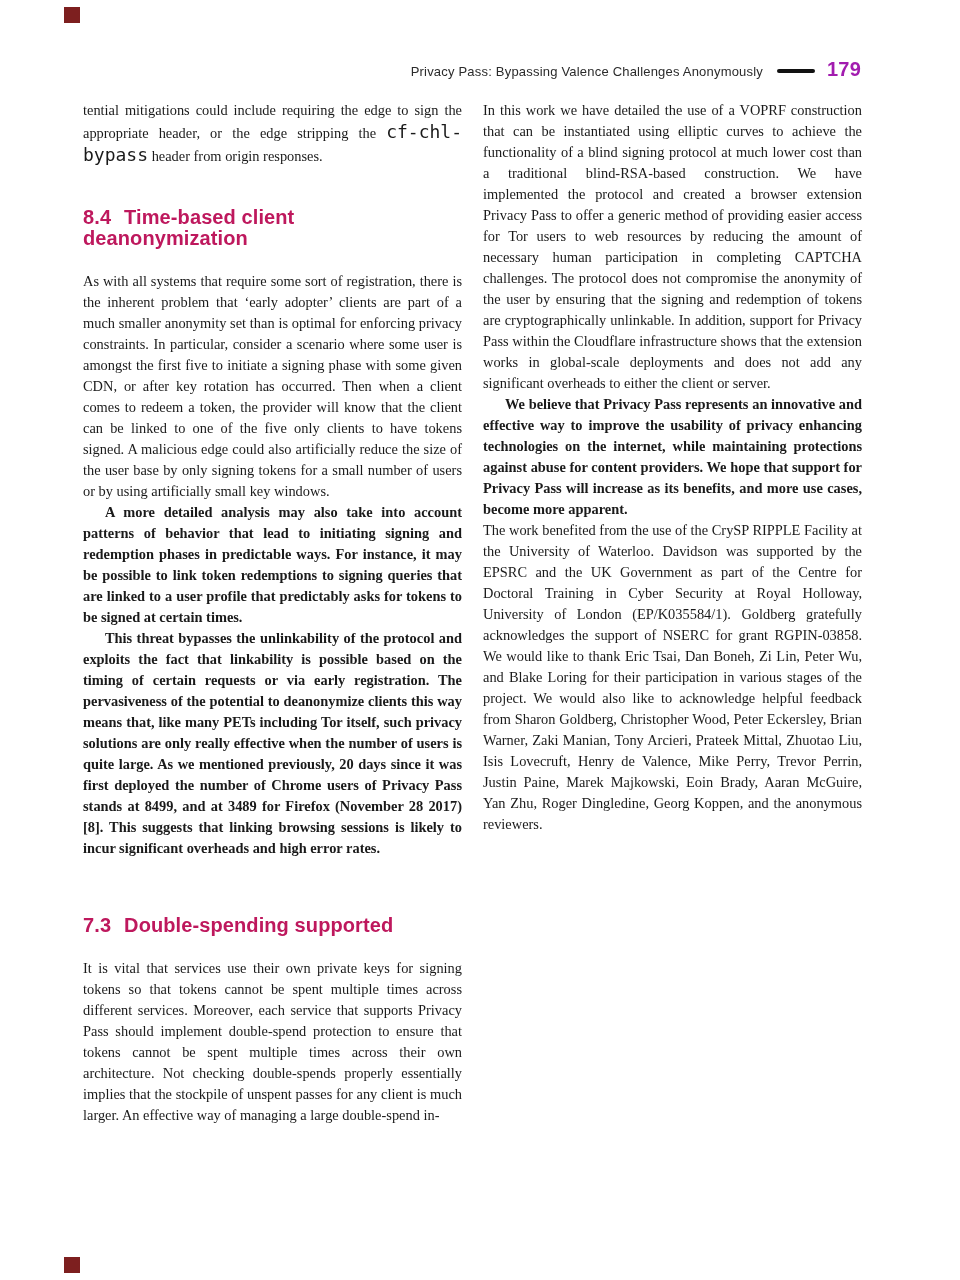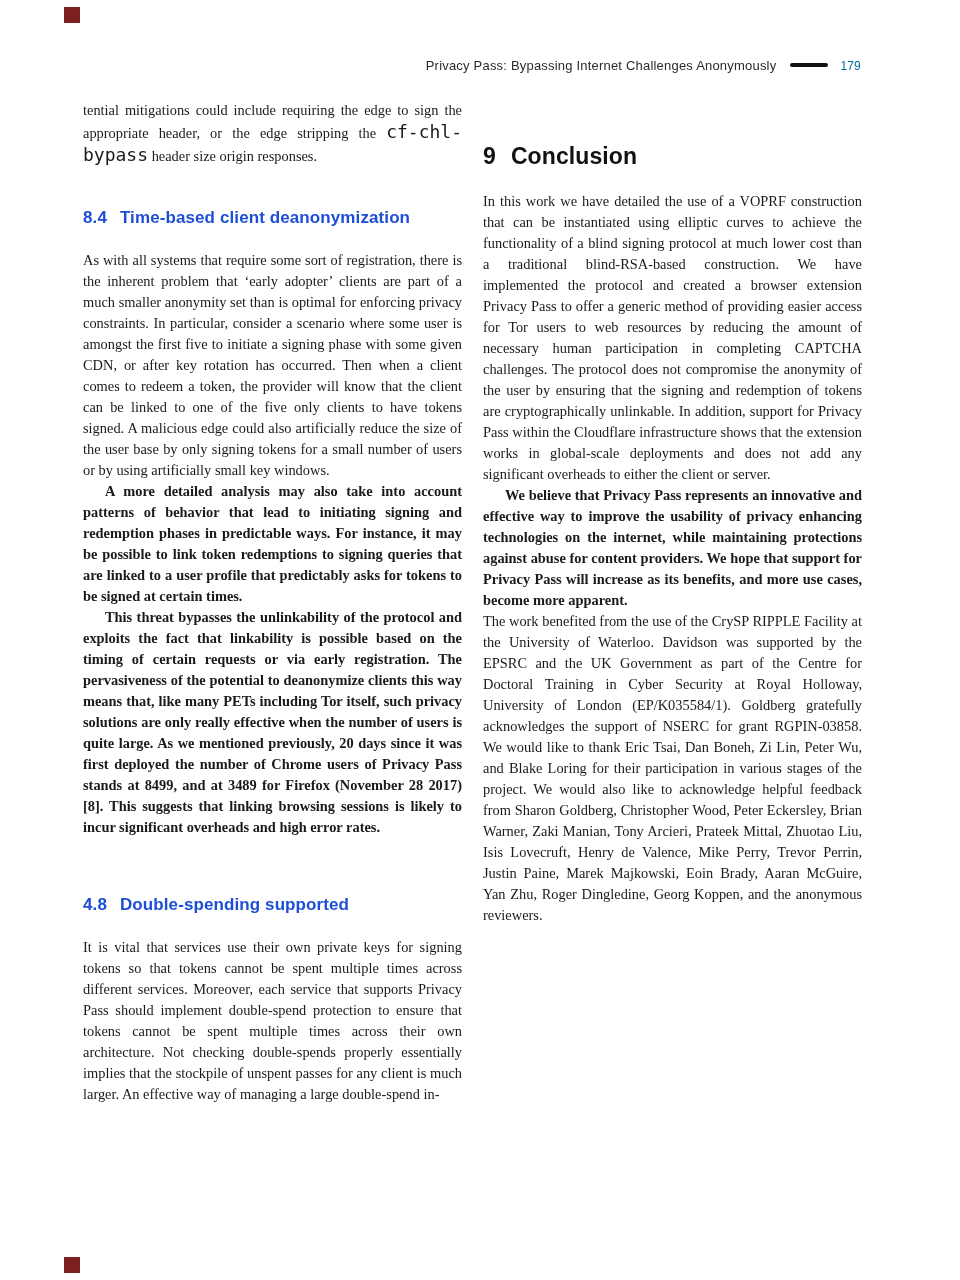--- a/index.html
+++ b/index.html
@@ -33,23 +33,23 @@
   }
   .running-header .dash {
     display: inline-block;
     width: 38px; height: 4px;
     background: #111;
     border-radius: 2px;
     vertical-align: 3px;
     margin: 0 12px 0 14px;
   }
   .running-header .pageno {
-    font-weight: normal;
-    font-size: 12px;
-    color: #0369a1;
+    font-weight: bold;
+    font-size: 20px;
+    color: #a21caf;
   }
 
   .col {
     position: absolute;
     top: 100px;
     width: 379px;
     text-align: justify;
     font-size: 14.4px;
     line-height: 21px;
   }
@@ -60,22 +60,22 @@
   p.indent { text-indent: 22px; font-weight: bold; }
 
   code {
     font-family: "DejaVu Sans Mono", monospace;
     font-size: 18px;
   }
 
   h2.sub {
     font-family: "Liberation Sans", sans-serif;
     font-weight: bold;
-    font-size: 17px;
-    color: #1d4ed8;
+    font-size: 20px;
+    color: #be185d;
     margin-top: 40px;
     margin-bottom: 22px;
     text-align: left;
     letter-spacing: 0.1px;
   }
   h2.sub .num { margin-right: 13px; }
   h2.sub.s85 { margin-top: 56px; }
 
   h1.sec {
     font-family: "Liberation Sans", sans-serif;
@@ -92,40 +92,39 @@
 </style>
 </head>
 <body style="color: rgb(26, 26, 26);">
 
 <div class="page">
 
   <div class="corner-mark top" style="background: rgb(125, 31, 31);"></div>
   <div class="corner-mark bottom" style="background: rgb(125, 31, 31);"></div>
 
   <div class="running-header">
-    <span>Privacy Pass: Bypassing Internet Challenges Anonymously</span><span class="dash"></span><span class="pageno">179</span>
+    <span>Privacy Pass: Bypassing Valence Challenges Anonymously</span><span class="dash"></span><span class="pageno">179</span>
   </div>
 
   <div class="col left">
-    <p class="noindent"><span>tential mitigations could include requiring the edge to sign the appropriate header, or the edge stripping the </span><code>cf-chl-bypass</code><span> header size origin responses.</span></p>
+    <p class="noindent"><span>tential mitigations could include requiring the edge to sign the appropriate header, or the edge stripping the </span><code>cf-chl-bypass</code><span> header from origin responses.</span></p>
 
     <h2 class="sub"><span class="num">8.4</span><span>Time-based client deanonymization</span></h2>
 
     <p class="noindent">As with all systems that require some sort of registration, there is the inherent problem that ‘early adopter’ clients are part of a much smaller anonymity set than is optimal for enforcing privacy constraints. In particular, consider a scenario where some user is amongst the first five to initiate a signing phase with some given CDN, or after key rotation has occurred. Then when a client comes to redeem a token, the provider will know that the client can be linked to one of the five only clients to have tokens signed. A malicious edge could also artificially reduce the size of the user base by only signing tokens for a small number of users or by using artificially small key windows.</p>
     <p class="indent">A more detailed analysis may also take into account patterns of behavior that lead to initiating signing and redemption phases in predictable ways. For instance, it may be possible to link token redemptions to signing queries that are linked to a user profile that predictably asks for tokens to be signed at certain times.</p>
     <p class="indent">This threat bypasses the unlinkability of the protocol and exploits the fact that linkability is possible based on the timing of certain requests or via early registration. The pervasiveness of the potential to deanonymize clients this way means that, like many PETs including Tor itself, such privacy solutions are only really effective when the number of users is quite large. As we mentioned previously, 20 days since it was first deployed the number of Chrome users of Privacy Pass stands at 8499, and at 3489 for Firefox (November 28 2017)[8]. This suggests that linking browsing sessions is likely to incur significant overheads and high error rates.</p>
 
-    <h2 class="sub s85"><span class="num">4.8</span><span>Double-spending supported</span></h2>
+    <h2 class="sub s85"><span class="num">7.3</span><span>Double-spending supported</span></h2>
 
     <p class="noindent">It is vital that services use their own private keys for signing tokens so that tokens cannot be spent multiple times across different services. Moreover, each service that supports Privacy Pass should implement double-spend protection to ensure that tokens cannot be spent multiple times across their own architecture. Not checking double-spends properly essentially implies that the stockpile of unspent passes for any client is much larger. An effective way of managing a large double-spend in-</p>
   </div>
 
   <div class="col right">
 
-    <h1 class="sec"><span class="num">9</span><span>Conclusion</span></h1>
 
     <p class="noindent">In this work we have detailed the use of a VOPRF construction that can be instantiated using elliptic curves to achieve the functionality of a blind signing protocol at much lower cost than a traditional blind-RSA-based construction. We have implemented the protocol and created a browser extension Privacy Pass to offer a generic method of providing easier access for Tor users to web resources by reducing the amount of necessary human participation in completing CAPTCHA challenges. The protocol does not compromise the anonymity of the user by ensuring that the signing and redemption of tokens are cryptographically unlinkable. In addition, support for Privacy Pass within the Cloudflare infrastructure shows that the extension works in global-scale deployments and does not add any significant overheads to either the client or server.</p>
     <p class="indent">We believe that Privacy Pass represents an innovative and effective way to improve the usability of privacy enhancing technologies on the internet, while maintaining protections against abuse for content providers. We hope that support for Privacy Pass will increase as its benefits, and more use cases, become more apparent.</p>
 
 
     <p class="noindent">The work benefited from the use of the CrySP RIPPLE Facility at the University of Waterloo. Davidson was supported by the EPSRC and the UK Government as part of the Centre for Doctoral Training in Cyber Security at Royal Holloway, University of London (EP/K035584/1). Goldberg gratefully acknowledges the support of NSERC for grant RGPIN-03858. We would like to thank Eric Tsai, Dan Boneh, Zi Lin, Peter Wu, and Blake Loring for their participation in various stages of the project. We would also like to acknowledge helpful feedback from Sharon Goldberg, Christopher Wood, Peter Eckersley, Brian Warner, Zaki Manian, Tony Arcieri, Prateek Mittal, Zhuotao Liu, Isis Lovecruft, Henry de Valence, Mike Perry, Trevor Perrin, Justin Paine, Marek Majkowski, Eoin Brady, Aaran McGuire, Yan Zhu, Roger Dingledine, Georg Koppen, and the anonymous reviewers.</p>
   </div>
 
 </div>
 

